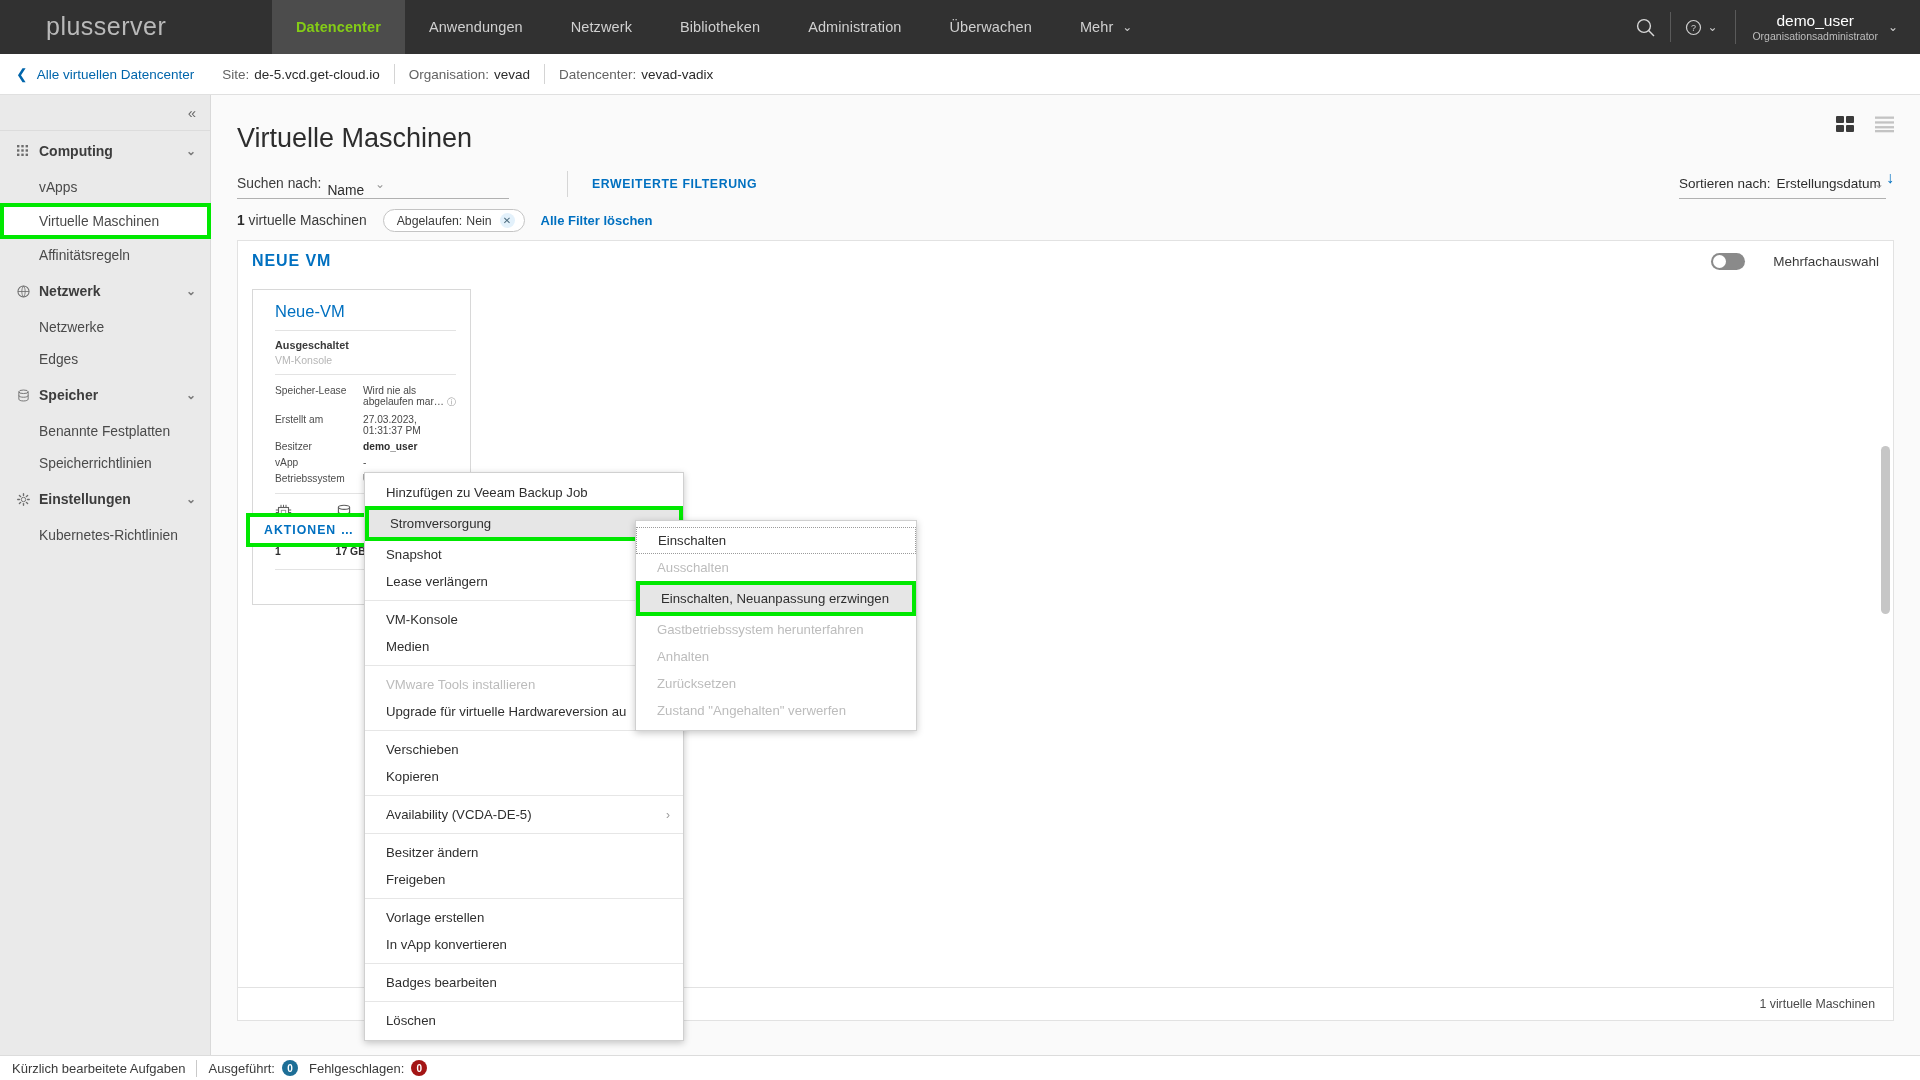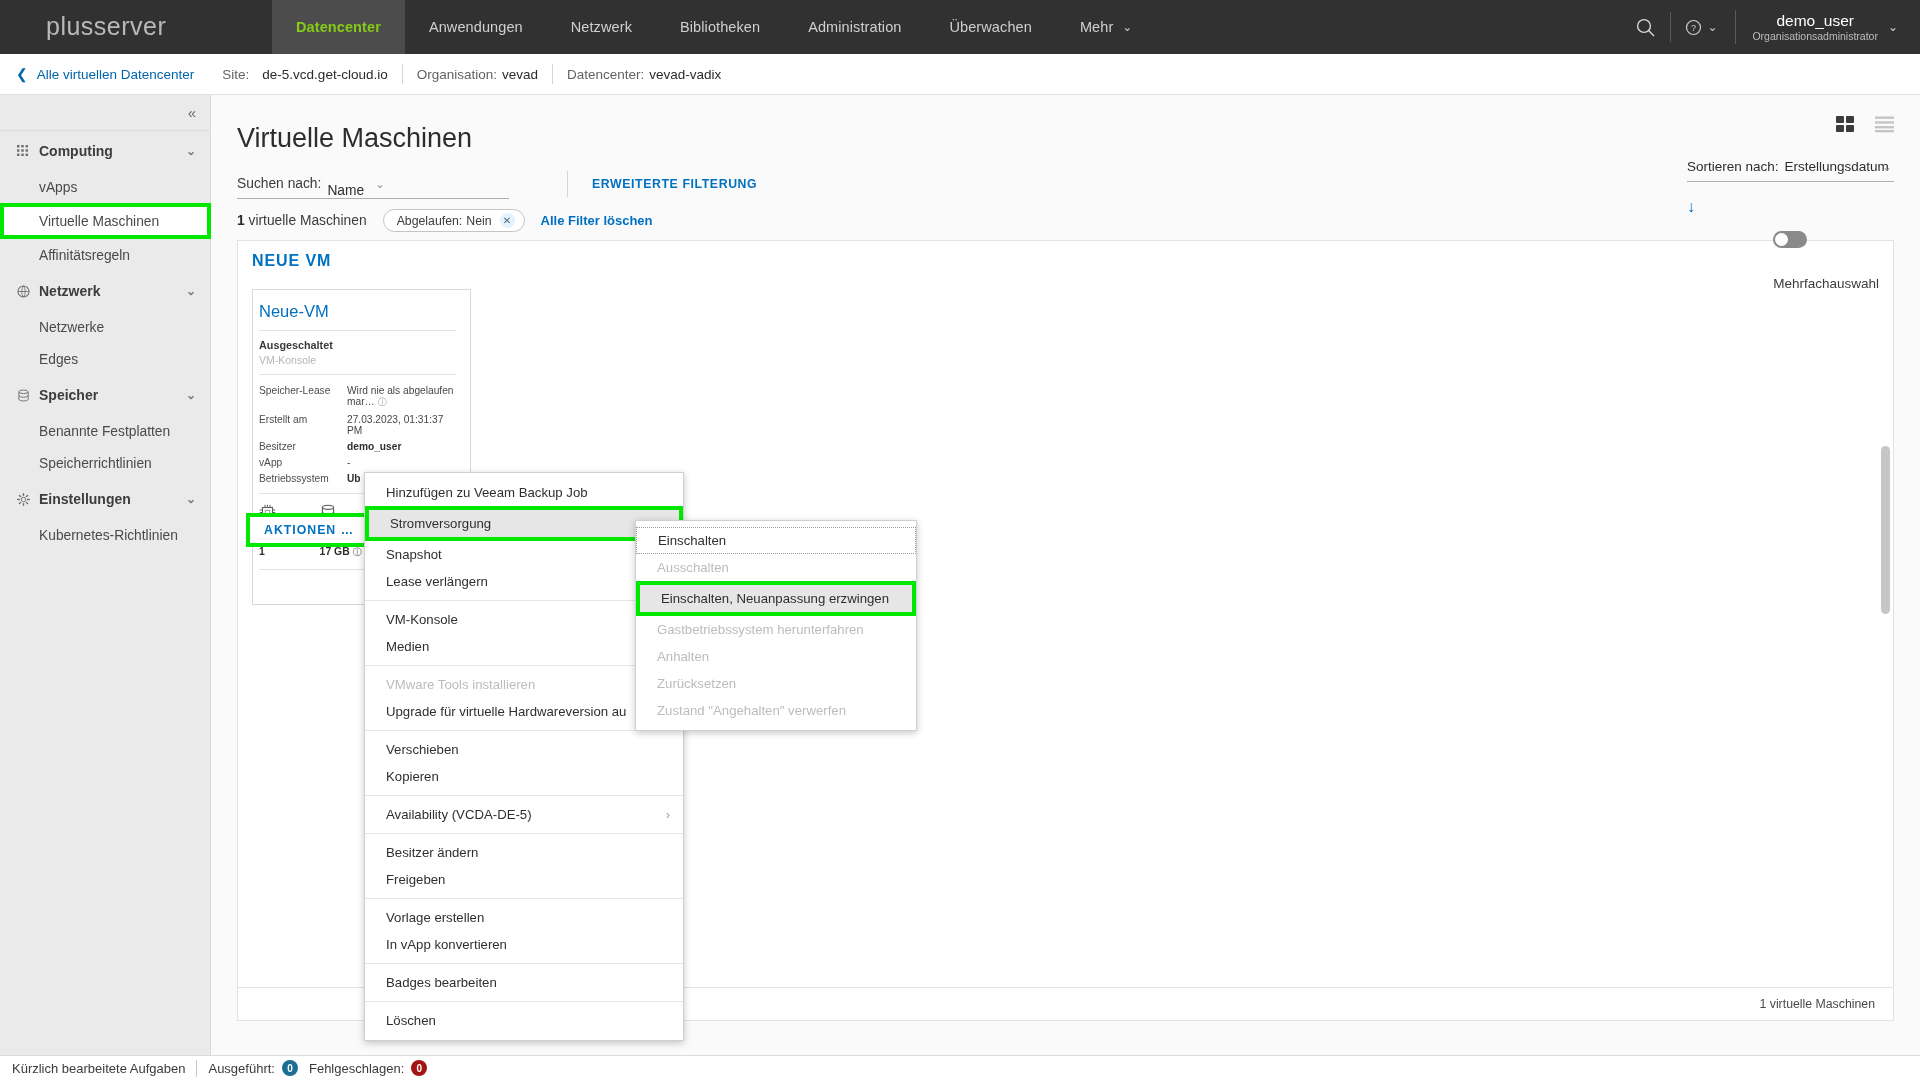--- a/index.html
+++ b/index.html
@@ -53,21 +53,21 @@
     position: absolute; top: 54px; left: 0; width: 1920px; height: 41px;
     background: #fff; display: flex; align-items: center;
     border-bottom: 1px solid #e0e0e0; font-size: 13.5px;
   }
   .bc-back {
     display: flex; align-items: center; gap: 9px; padding-left: 16px;
     color: #0065ab; cursor: pointer; font-size: 13.5px;
   }
   .bc-chev { color: #0065ab; font-size: 14px; }
   .bc-seg { padding: 0 14px; color: #4d4d4d; display:flex; align-items:center;}
-  .bc-seg.first { padding-left: 28px; gap: 8px; }
+  .bc-seg.first { padding-left: 28px; }
   .bc-divider { width: 1px; height: 20px; background: #d4d4d4; }
   .bc-label { color: #636363; }
   .bc-value { color: #2b2b2b; margin-left: 5px; }
 
   
   .sidebar {
     position: absolute; top: 95px; left: 0; width: 211px; height: 960px;
     background: #eaeaea; border-right: 1px solid #d9d9d9;
   }
   .sb-collapse {
@@ -118,21 +118,21 @@
   }
   .search-field .lbl { color: #3b3b3b; }
   .search-field .val { margin-left: 6px; color: #2d2d2d; margin-top: 14px; }
   .search-field .sel-caret { position: absolute; left: 138px; color: #9a9a9a; font-size: 12px; }
   .vbar { width: 1px; height: 26px; background: #d6d6d6; margin: 0 24px 0 58px; }
   .adv-filter {
     color: #0070c0; font-size: 12.3px; font-weight: bold; letter-spacing: .6px;
     cursor: pointer;
   }
   .sort-wrap {
-    margin-left: auto; display: flex; align-items: flex-start; gap: 16px; flex-direction: column;
+    margin-left: auto; display: flex; align-items: flex-start; 
   }
   .sort-field {
     width: 207px; border-bottom: 1px solid #b0b0b0; height: 30px;
     display: flex; align-items: center; font-size: 13.5px; color: #2d2d2d;
     position: relative; cursor: pointer;
   }
   .sort-field .sel-caret { position: absolute; right: 2px; color: #9a9a9a; font-size: 12px; }
   .sort-dir { color: #0070c0; font-size: 16px; cursor: pointer; }
 
   .count-row {
@@ -159,37 +159,37 @@
     background: #fff; border: 1px solid #e2e2e2;
   }
   .panel-toolbar {
     height: 40px; display: flex; align-items: center; padding: 0 14px;
   }
   .new-vm-btn {
     color: #0070c0; font-size: 16px; font-weight: bold; letter-spacing: .9px;
     cursor: pointer;
   }
   .multiselect {
-    margin-left: auto; display: flex; align-items: flex-start; gap: 28px; flex-direction: column;
+    margin-left: auto; display: flex; align-items: center; gap: 28px;
   }
   .toggle {
     width: 34px; height: 17px; border-radius: 9px; background: #8a8a8a;
     position: relative; cursor: pointer;
   }
   .toggle .knob {
     position: absolute; left: 2px; top: 2px; width: 13px; height: 13px;
     border-radius: 50%; background: #fff;
   }
   .ms-label { font-size: 13.5px; color: #3b3b3b; }
 
   
   .vm-card {
     position: absolute; top: 48px; left: 14px; width: 219px;
     background: #fff; border: 1px solid #d8d8d8;
-    padding: 12px 14px 0 6px;
+    padding: 12px 14px 0 22px;
   }
   .vm-name {
     color: #0070c0; font-size: 16.5px; padding-bottom: 9px; cursor: pointer;
   }
   .vm-hr { height: 1px; background: #e3e3e3; }
   .vm-state { font-size: 10.8px; font-weight: bold; color: #3b3b3b; padding-top: 8px; }
   .vm-console { font-size: 10.5px; color: #b6b6b6; padding: 3px 0 8px 0; cursor: pointer; }
   .vm-table { width: 100%; border-collapse: collapse; margin: 7px 0 0 0; }
   .vm-table td { font-size: 10.2px; color: #474747; padding: 2.5px 0; vertical-align: top; }
   .vm-table td.k { width: 88px; color: #4c4c4c; }

